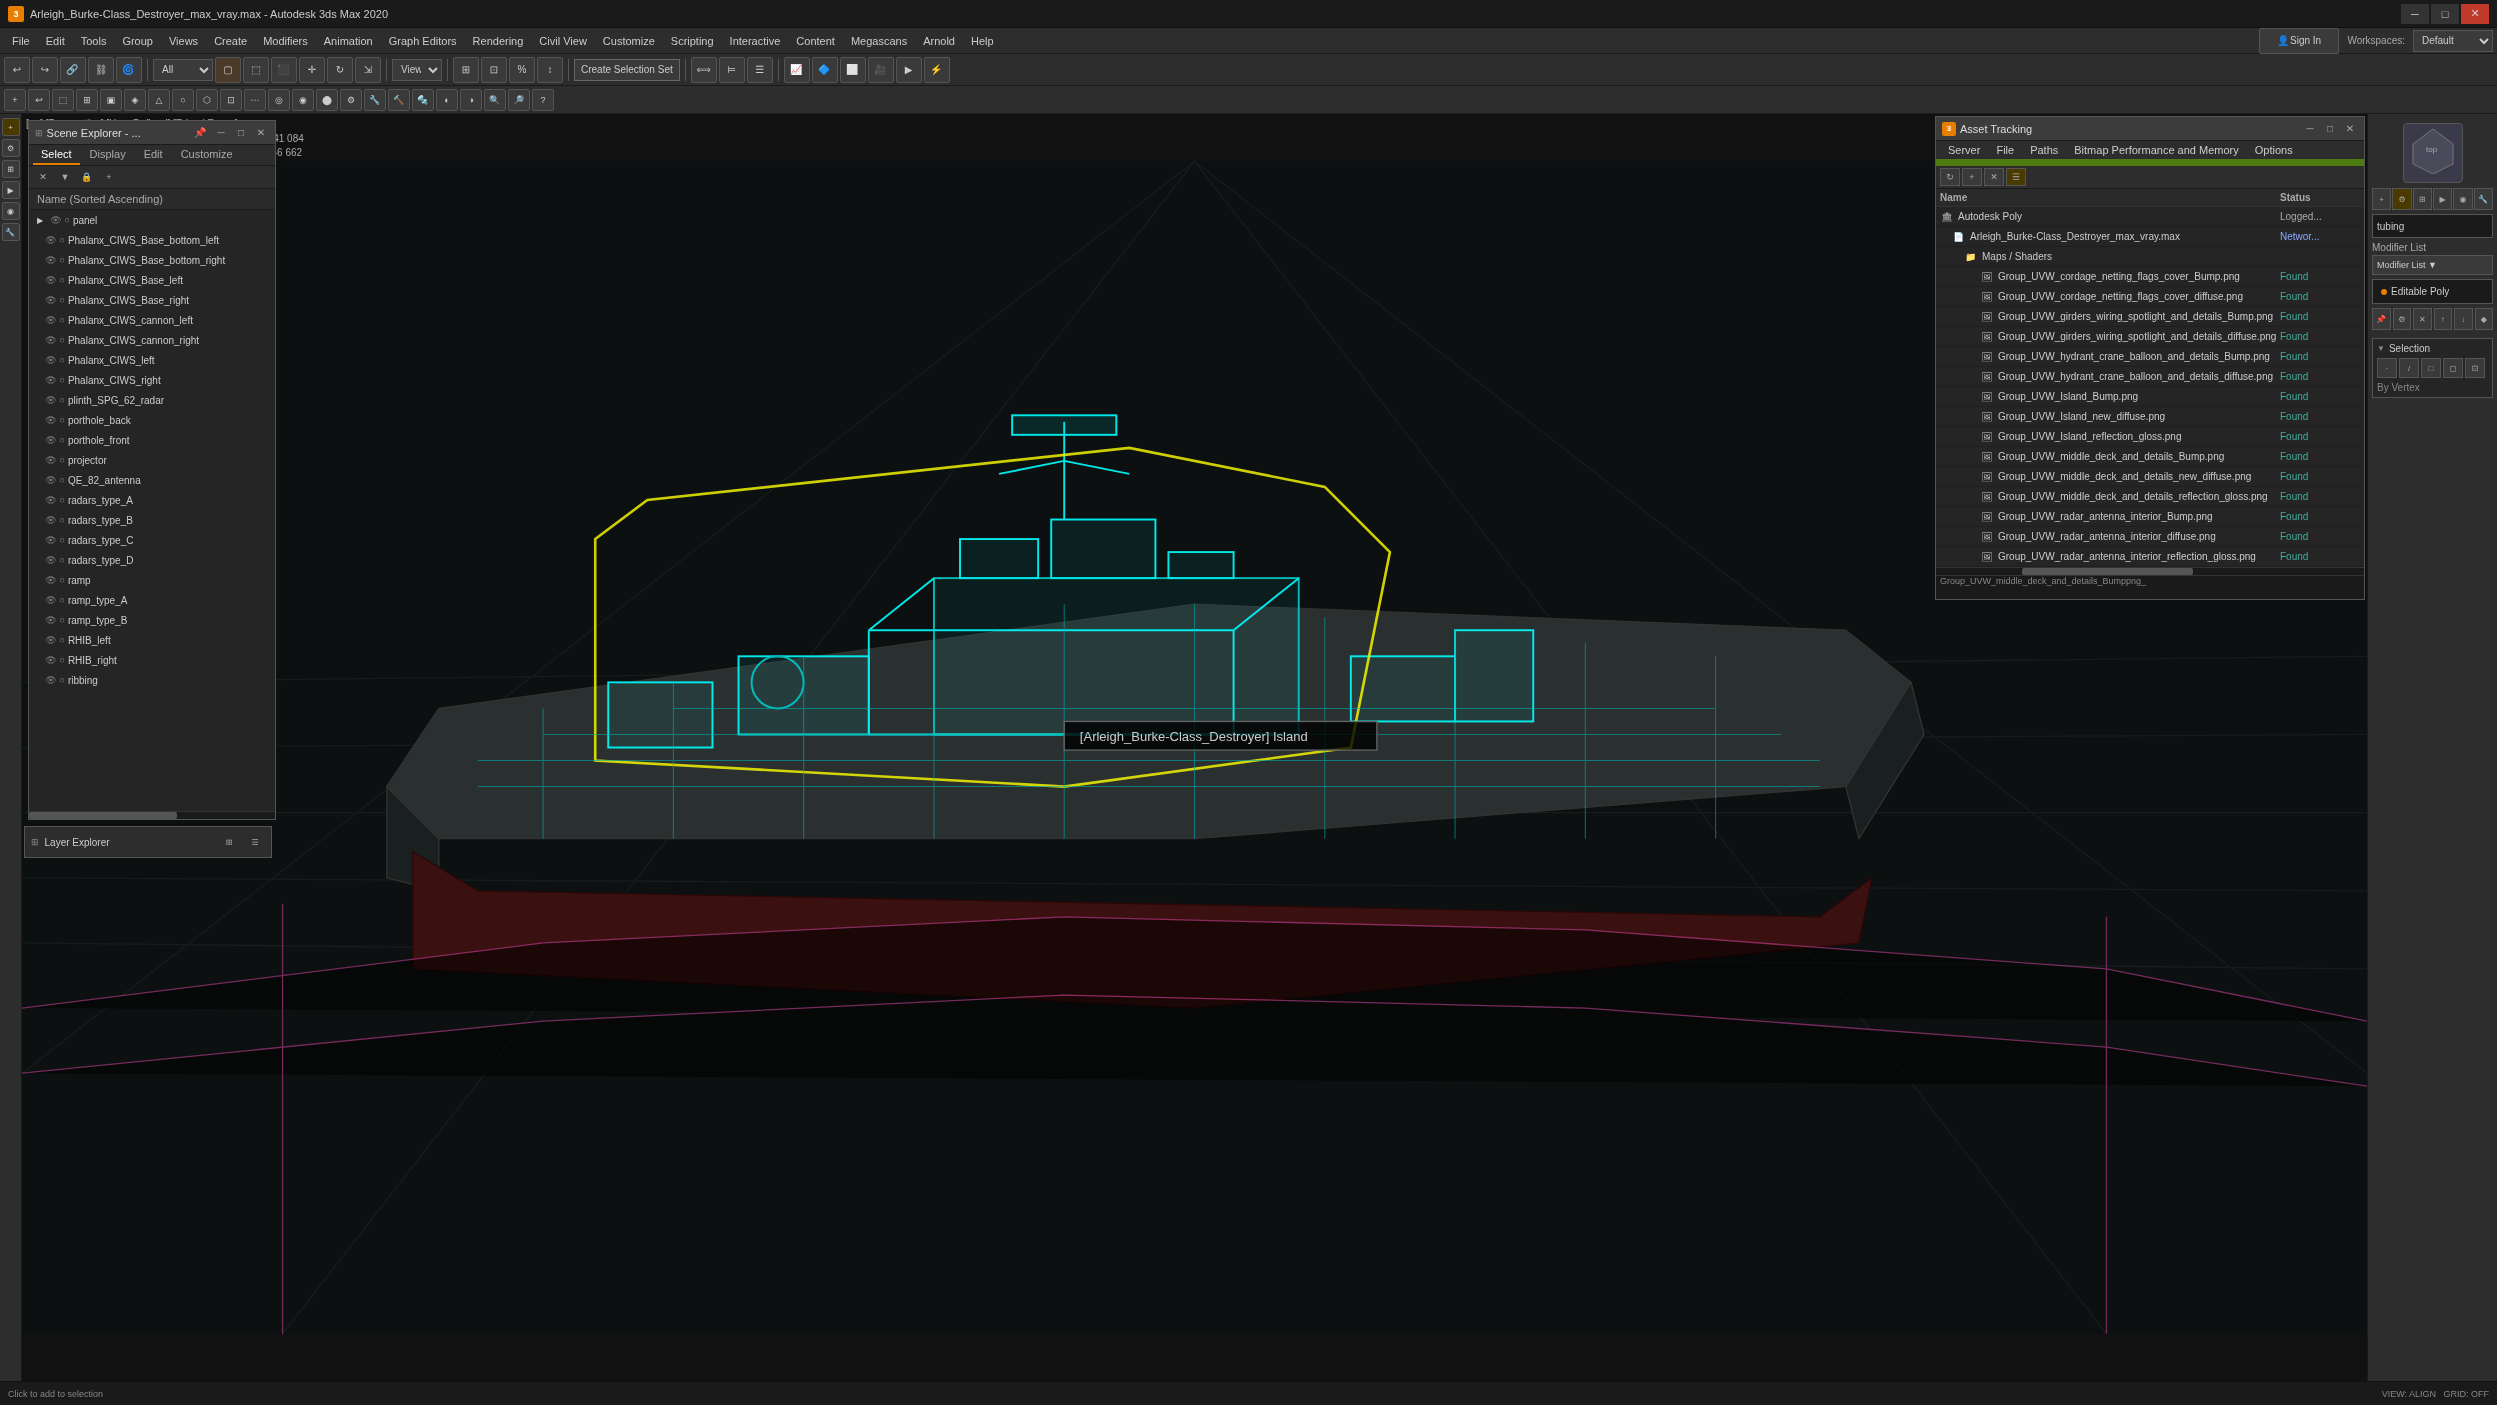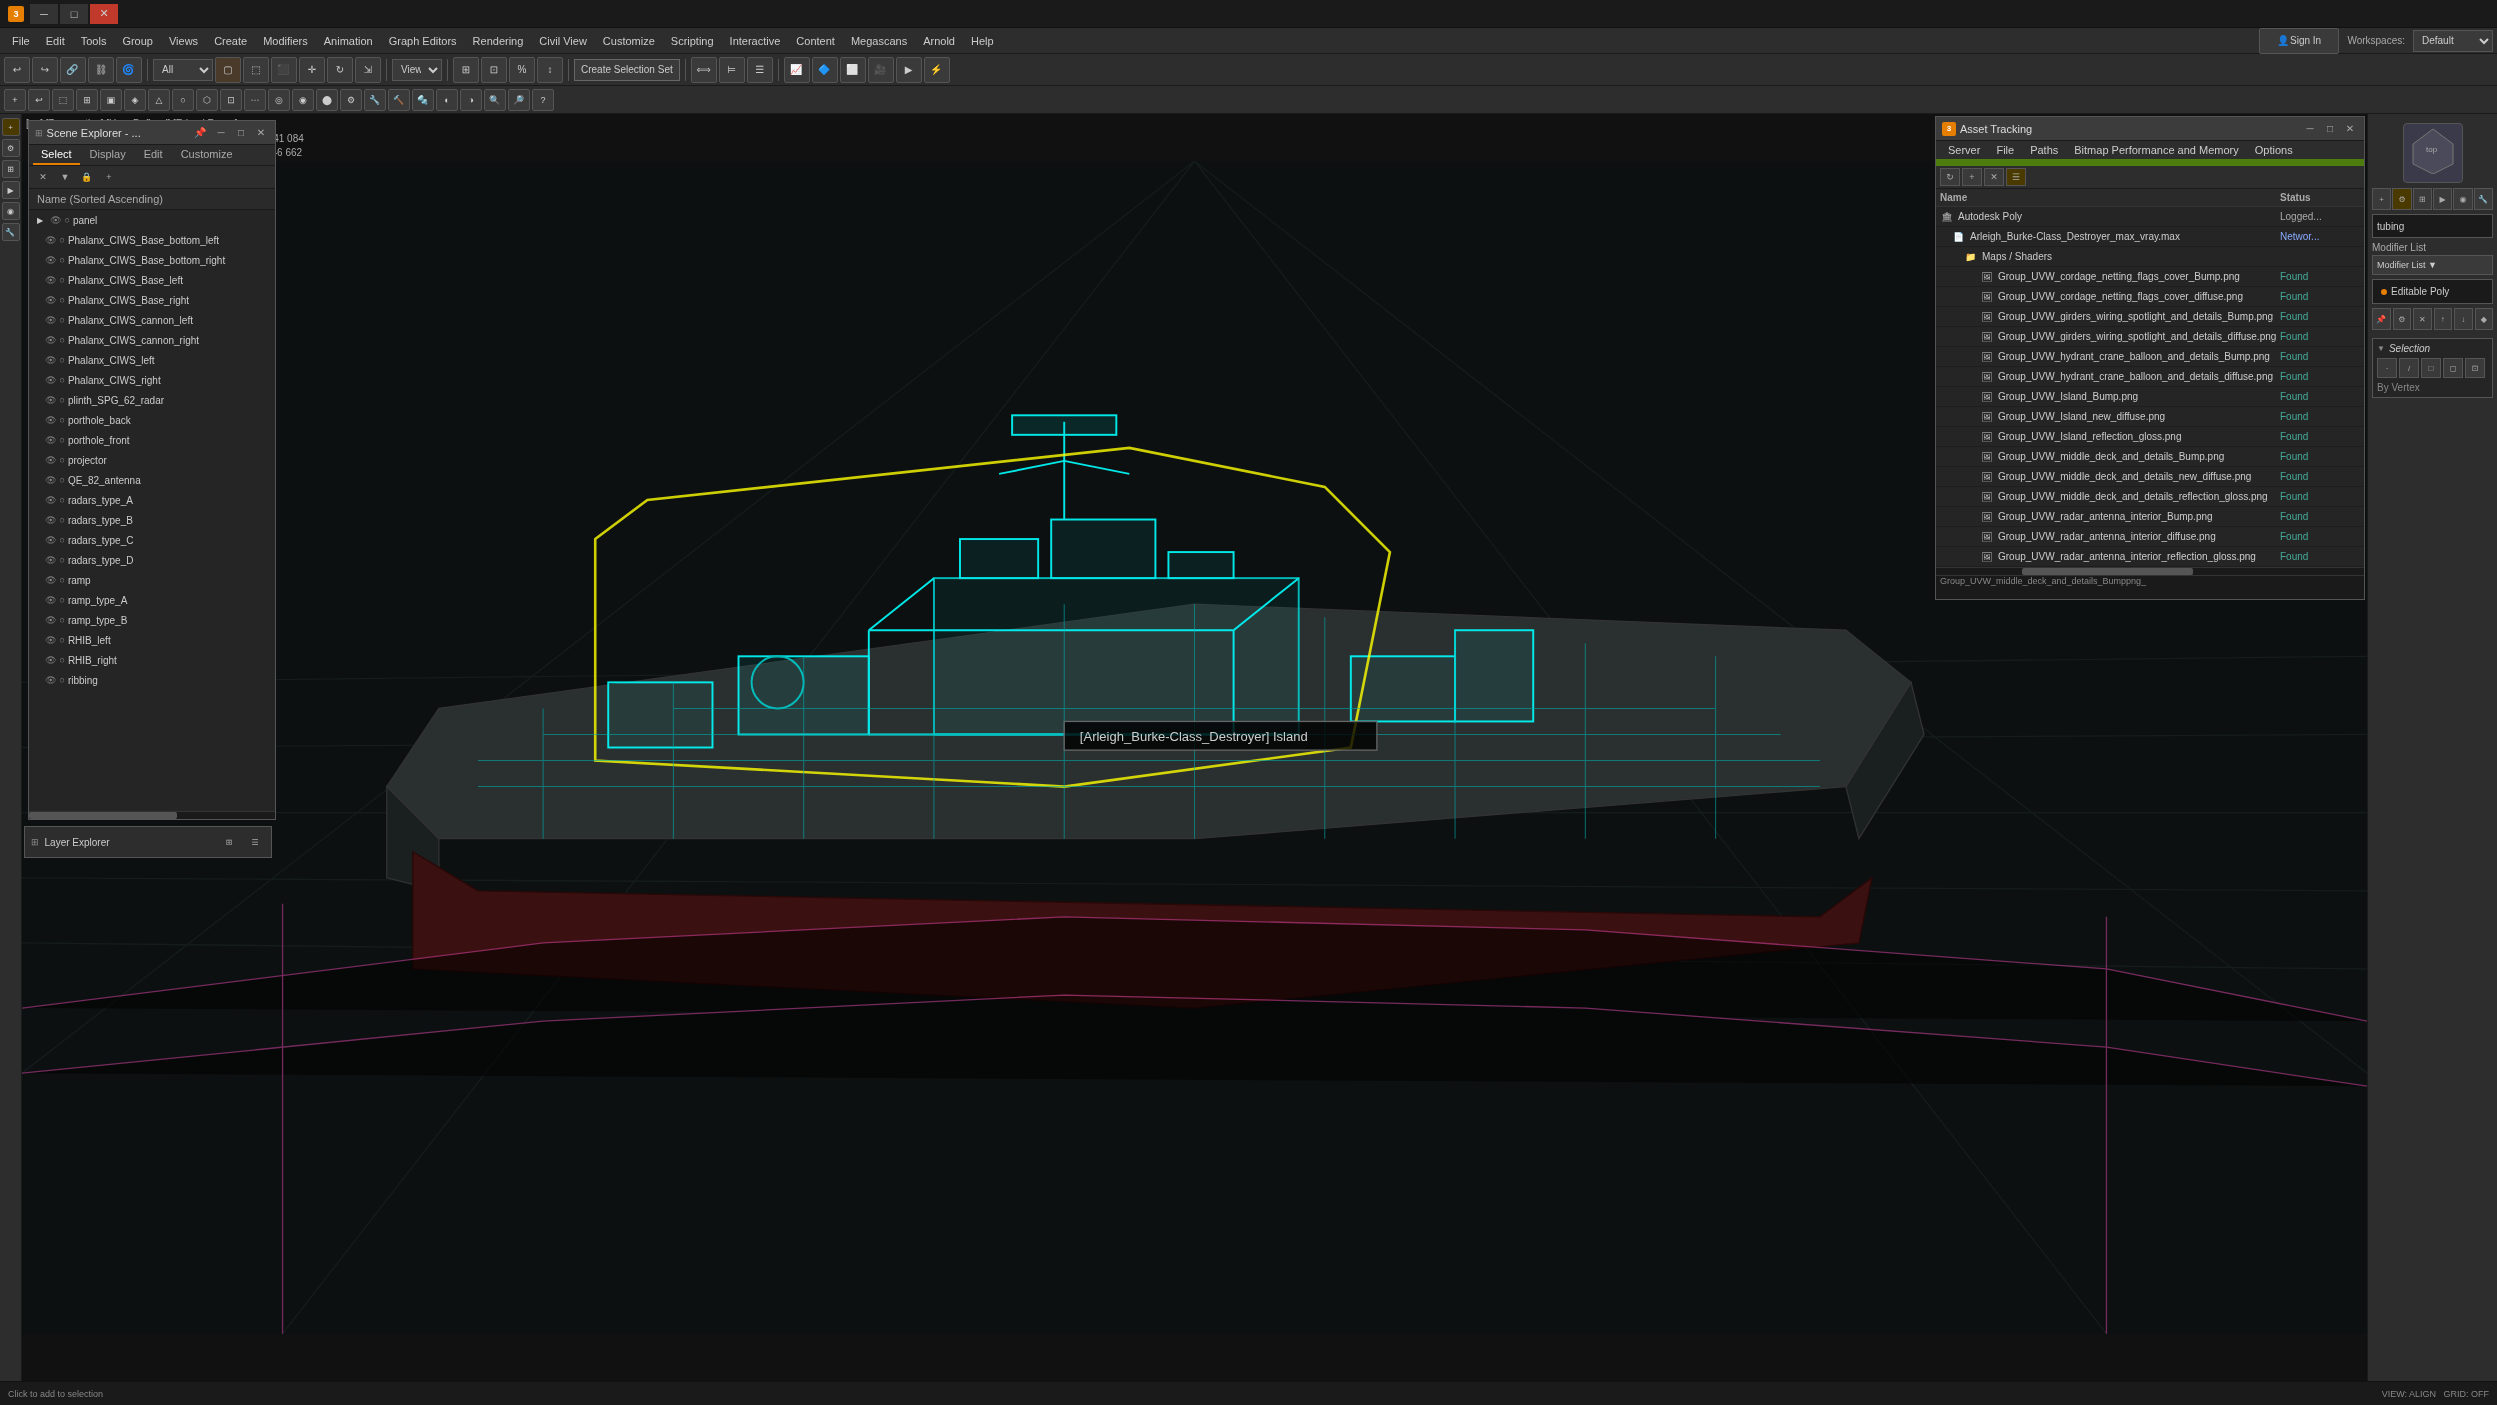--- a/index.html
+++ b/index.html
@@ -306,21 +306,21 @@
     .selection-panel {
       background: #252525;
       border: 1px solid #555;
       padding: 4px;
       margin-top: 4px;
     }
     .sel-title {
       font-size: 10px;
       color: #ccc;
       margin-bottom: 4px;
-      display: flex; align-items: center; gap: 4px; font-style: italic;
+      display: flex; align-items: center; gap: 4px;
     }
     .sel-title::before {
       content: '▼';
       font-size: 8px;
       color: #888;
     }
 
     
     #status-bar {
       position: absolute;
@@ -469,20 +469,21 @@
       padding: 0 6px;
       gap: 4px;
     }
     .le-label { font-size: 10px; color: #ccc; flex: 1; }
   </style>
 </head>
 <body>
 
 <div id="title-bar">
   <div class="title-icon">3</div>
+  <span class="title-text">Arleigh_Burke-Class_Destroyer_max_vray.max - Autodesk 3ds Max 2020</span>
   <div class="win-controls">
     <button class="win-btn">─</button>
     <button class="win-btn">□</button>
     <button class="win-btn close">✕</button>
   </div>
 </div>
 
 <div id="menu-bar">
   <span class="menu-item">File</span>
   <span class="menu-item">Edit</span>

